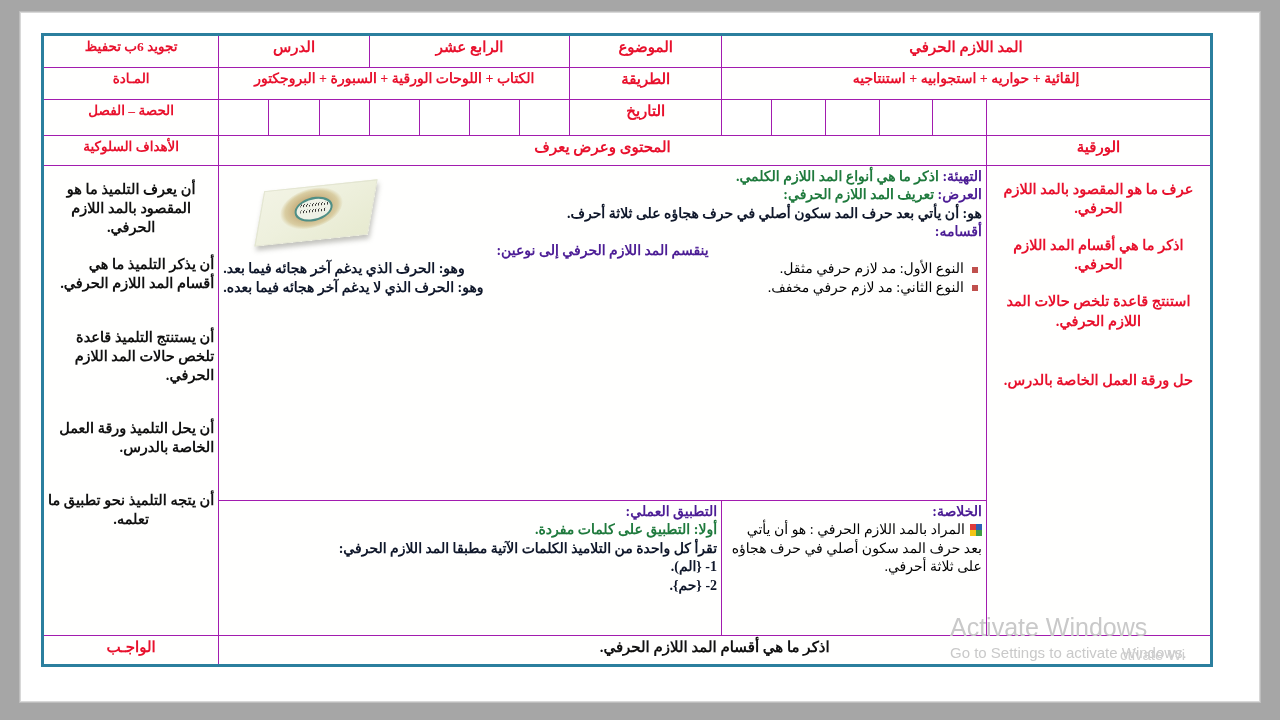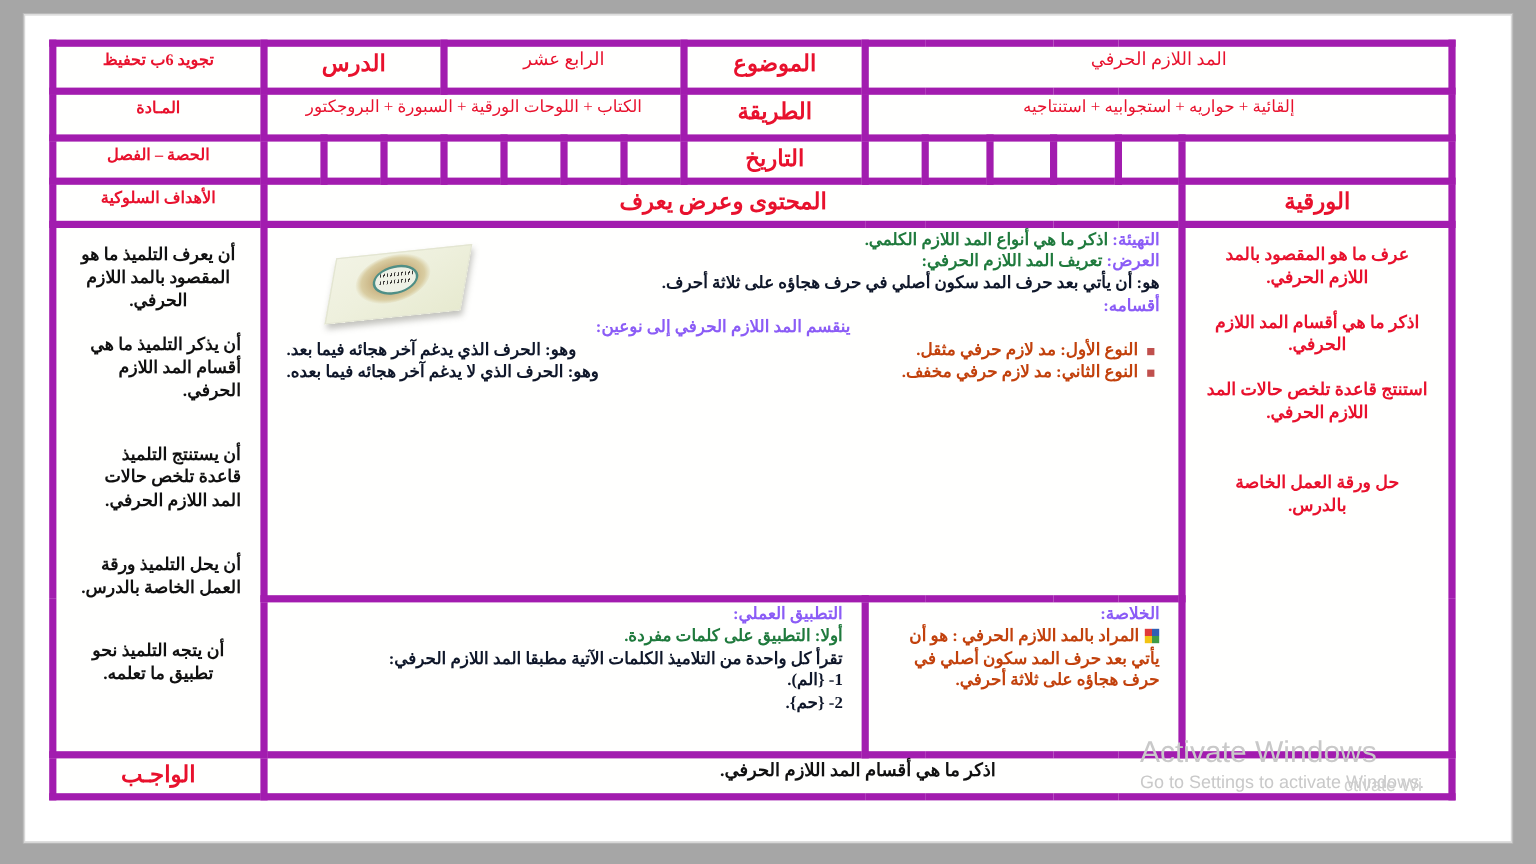--- a/index.html
+++ b/index.html
@@ -30,44 +30,44 @@
   table.lesson{
     position:absolute;left:4px;top:4px;
     width:1172px;height:634px;
     border-collapse:collapse;
     table-layout:fixed;
     background:#fffffe;
     border:3px solid #2b7f9e;
     box-sizing:border-box;
   }
   table.lesson td{
-    border:6px solid #a21caf;
-    padding:2px 16px;
+    border:1px solid #a21caf;
+    padding:2px 4px;
     vertical-align:top;
     line-height:1.32;
     box-sizing:border-box;
   }
   .hdr{
     color:#e8112d;
     font-weight:bold;
     text-align:center;
     vertical-align:middle;
-    font-size:19px;
+    font-size:15px;
   }
   .hdr-sm{font-size:13.5px;line-height:1.15;}
   .val-red{
-    color:#e8112d;font-weight:normal;text-align:center;
+    color:#e8112d;font-weight:bold;text-align:center;
     vertical-align:middle;font-size:15px;
   }
   .val-red-sm{font-size:14px;}
   .empty-cell{background:#ffffff;}
   
-  .blue{color:#c2410c;font-weight:bold;}
+  .blue{color:#000000;font-weight:normal;}
   .darkblue{color:#0f172a;font-weight:bold;}
-  .red{color:#8b5cf6;font-weight:bold;}
+  .red{color:#4c1d95;font-weight:bold;}
   .green{color:#1f7a3d;font-weight:bold;margin-left:40px;}
   .content-cell{font-size:14px;padding:4px 6px;}
   .obj-cell{
     color:#111111;font-weight:bold;font-size:14.5px;
     text-align:center;padding:6px 6px;line-height:1.45;
   }
   .eval-cell{
     color:#e8112d;font-weight:bold;font-size:14.5px;
     text-align:center;padding:6px 8px;line-height:1.45;
   }

